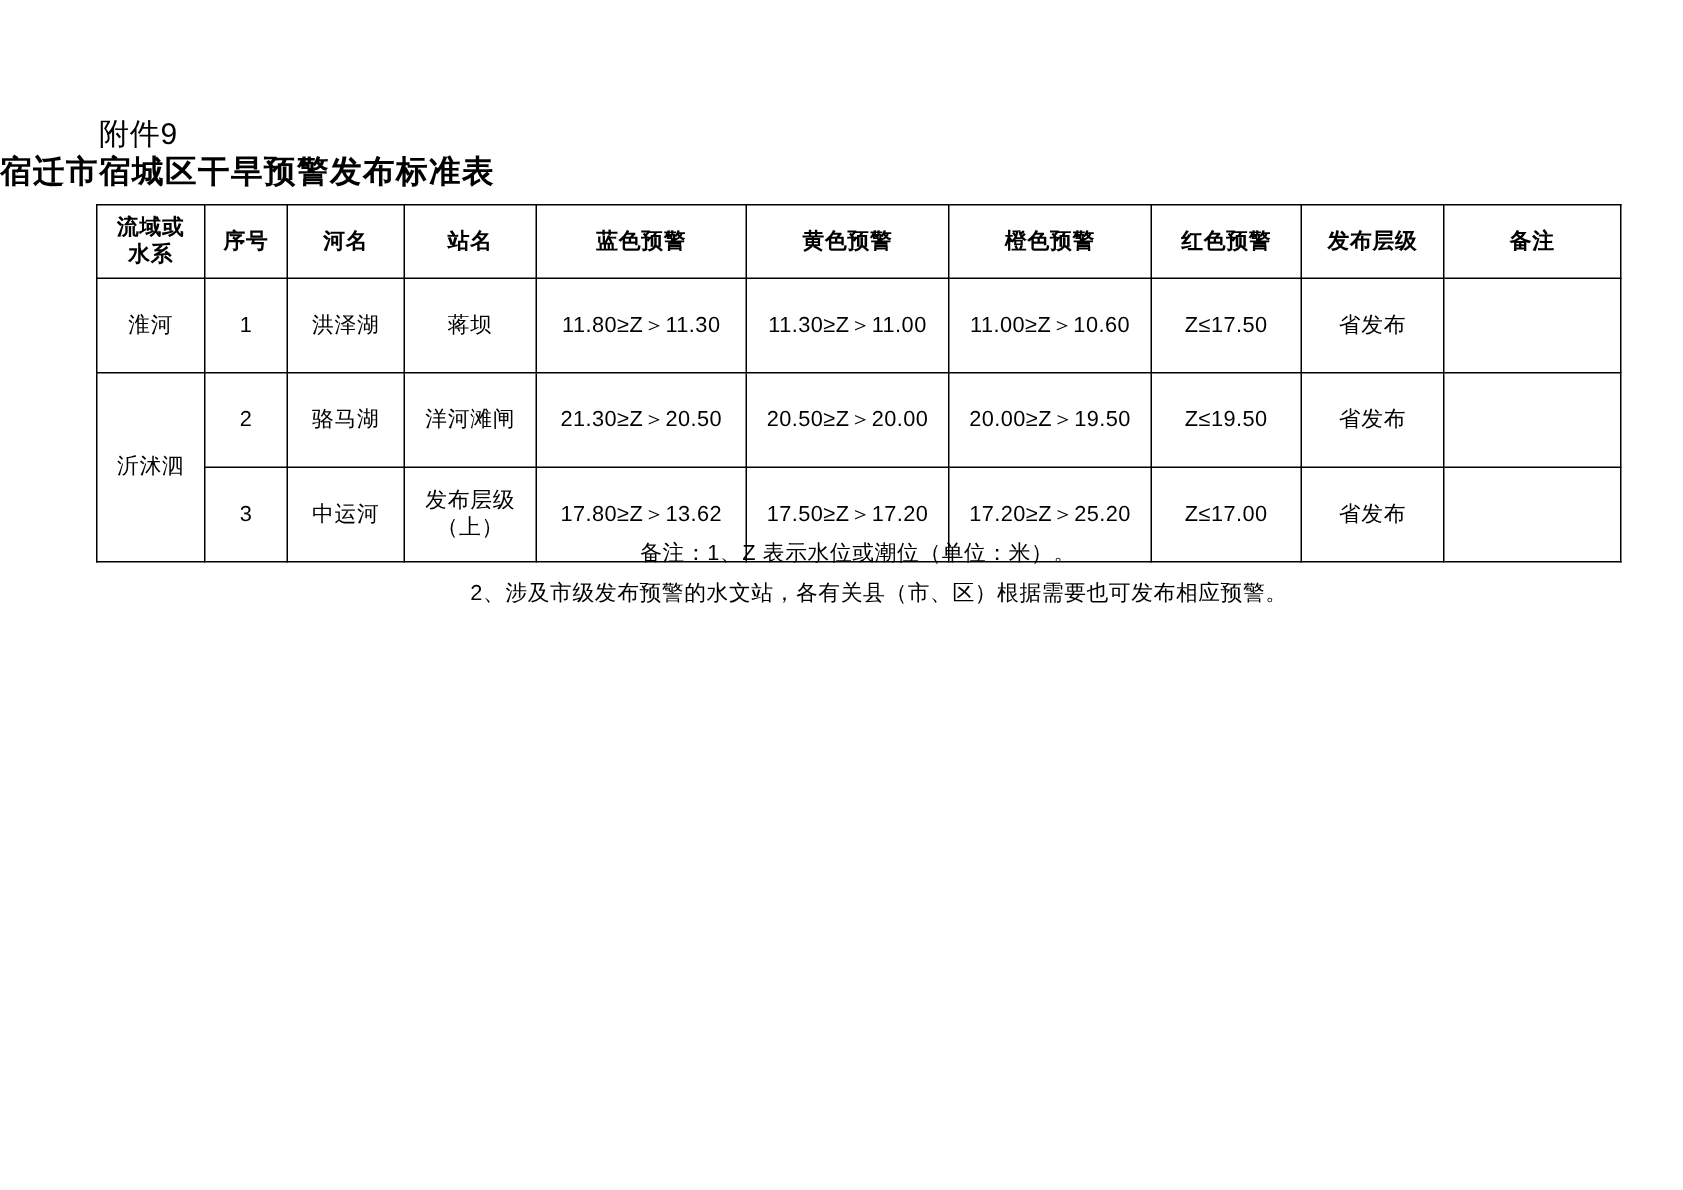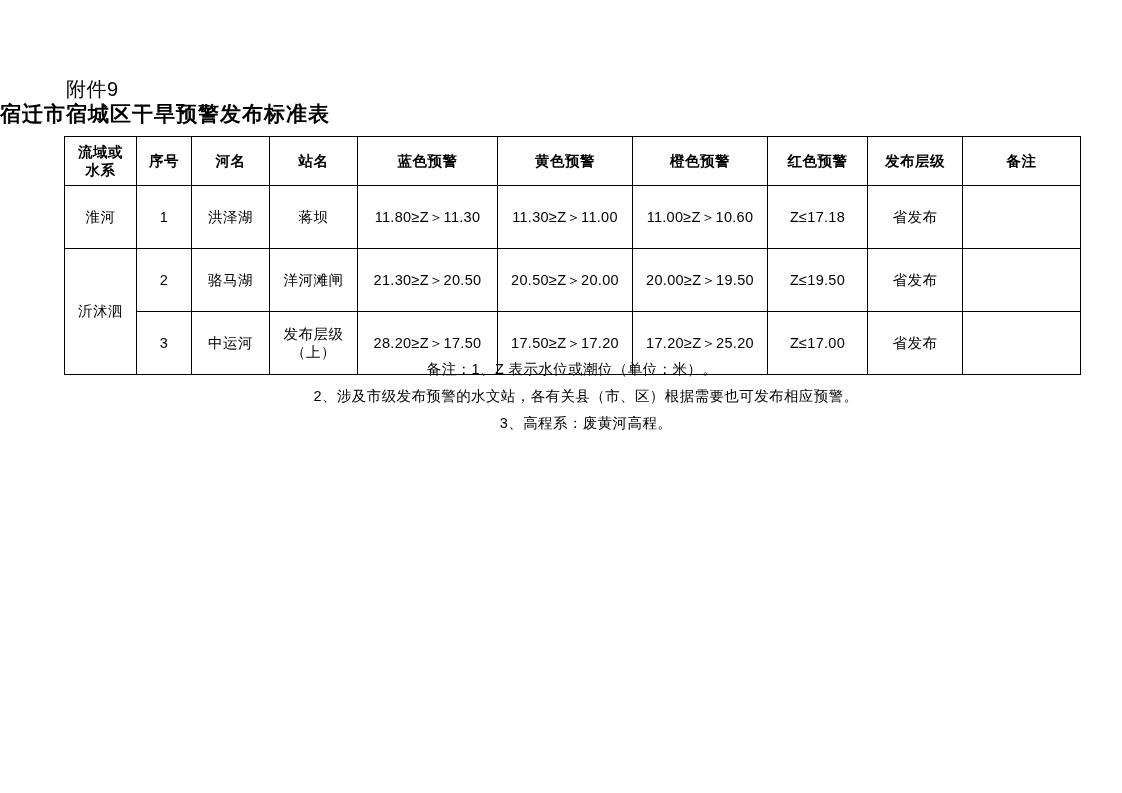--- a/index.html
+++ b/index.html
@@ -150,21 +150,21 @@
     </thead>
     <tbody>
       <tr>
         <td class="cn" rowspan="1">淮河</td>
         <td class="num-cell">1</td>
         <td class="cn">洪泽湖</td>
         <td class="cn">蒋坝</td>
         <td class="num-cell">11.80≥Z＞11.30</td>
         <td class="num-cell">11.30≥Z＞11.00</td>
         <td class="num-cell">11.00≥Z＞10.60</td>
-        <td class="num-cell">Z≤17.18</td>
+        <td class="num-cell">Z≤17.50</td>
         <td class="cn">省发布</td>
         <td class="cn"></td>
       </tr>
       <tr>
         <td class="cn" rowspan="2">沂沭泗</td>
         <td class="num-cell">2</td>
         <td class="cn">骆马湖</td>
         <td class="cn">洋河滩闸</td>
         <td class="num-cell">21.30≥Z＞20.50</td>
         <td class="num-cell">20.50≥Z＞20.00</td>
@@ -173,29 +173,28 @@
         <td class="cn">省发布</td>
         <td class="cn"></td>
       </tr>
       <tr>
         <td class="num-cell">3</td>
         <td class="cn">中运河</td>
         <td class="cn two-line">
           <div>发布层级</div>
           <div>（上）</div>
         </td>
-        <td class="num-cell">28.20≥Z＞17.50</td>
+        <td class="num-cell">17.80≥Z＞13.62</td>
         <td class="num-cell">17.50≥Z＞17.20</td>
         <td class="num-cell">17.20≥Z＞25.20</td>
         <td class="num-cell">Z≤17.00</td>
         <td class="cn">省发布</td>
         <td class="cn"></td>
       </tr>
     </tbody>
   </table>
 
   <div class="notes">
     <div class="note-line">备注：1、Z 表示水位或潮位（单位：米）。</div>
     <div class="note-line indent">2、涉及市级发布预警的水文站，各有关县（市、区）根据需要也可发布相应预警。</div>
-    <div class="note-line indent">3、高程系：废黄河高程。</div>
   </div>
 
 </div>
 
 </body></html>

